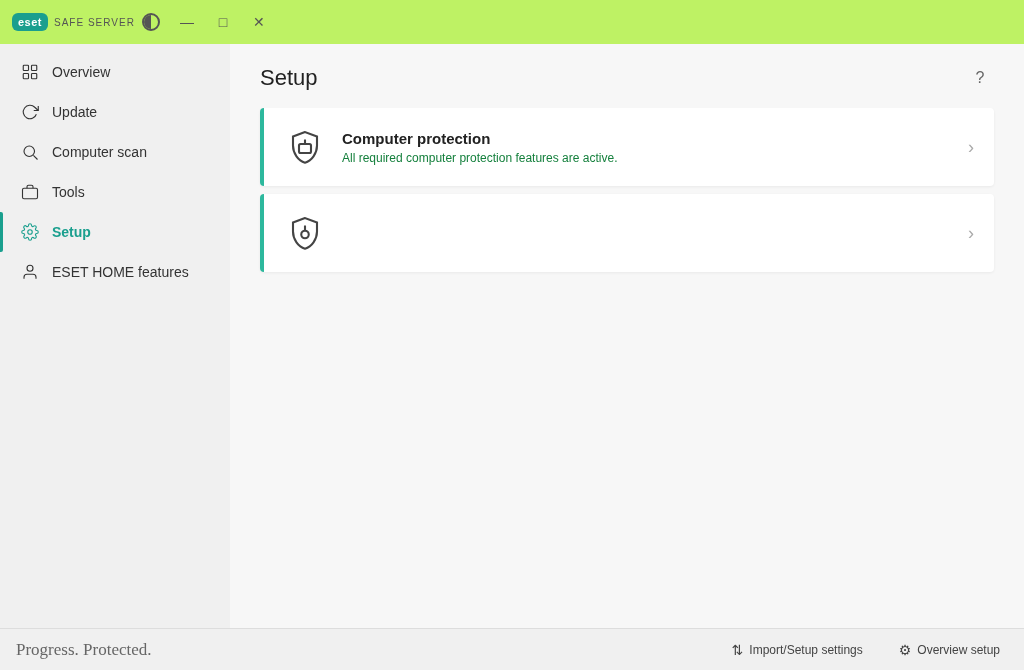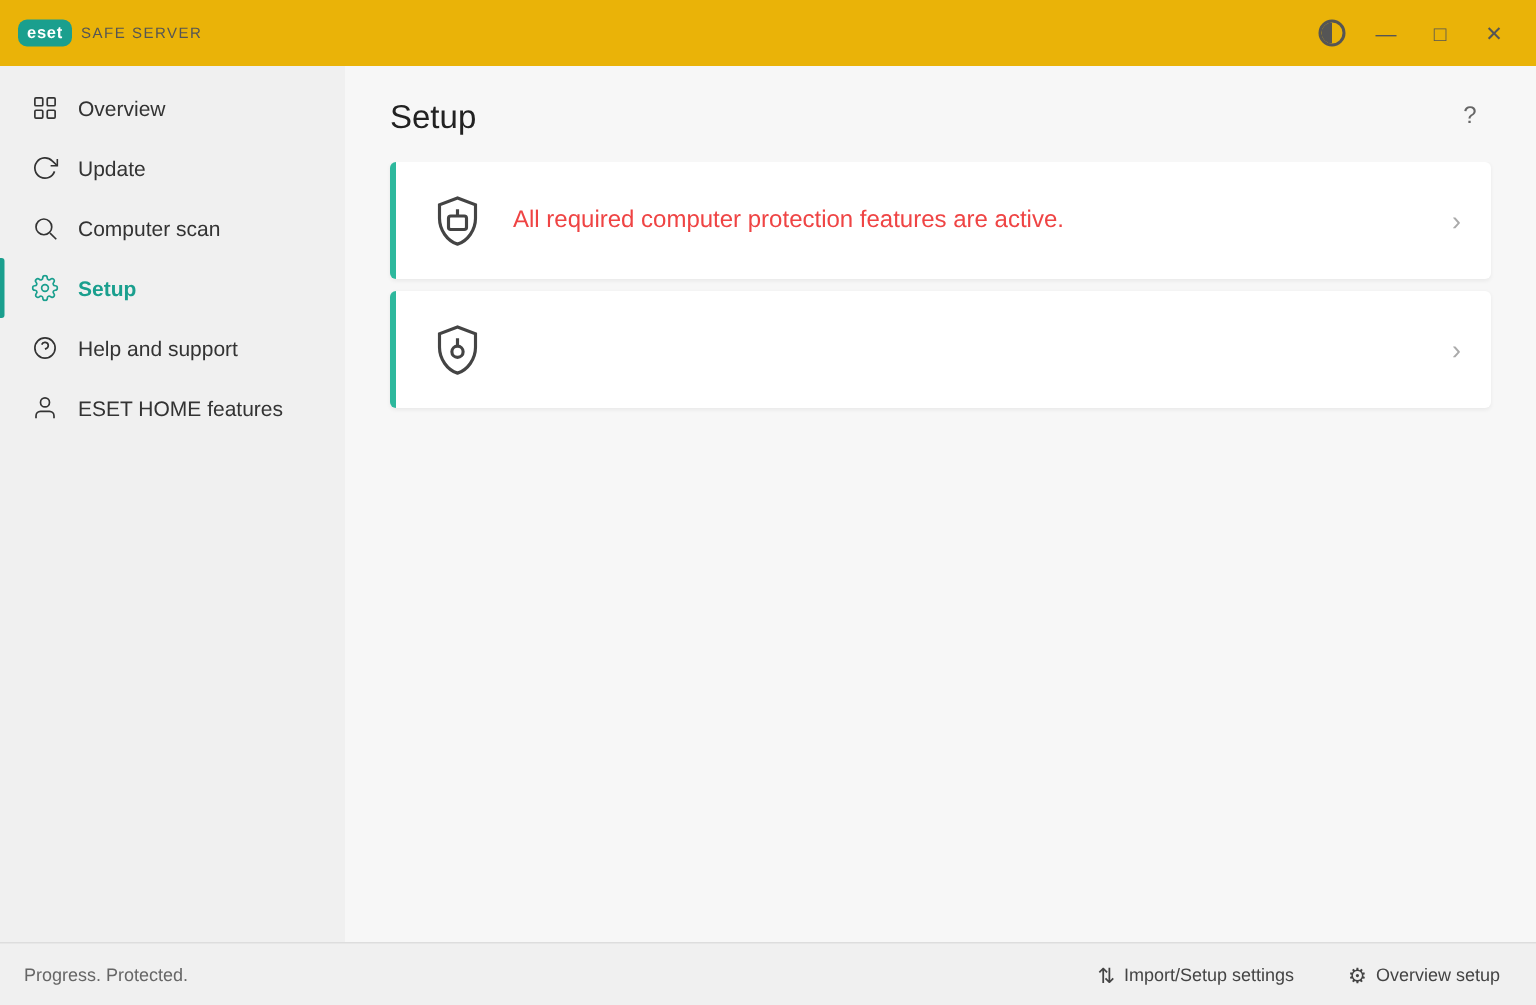--- a/index.html
+++ b/index.html
@@ -10,23 +10,23 @@
       height: 670px;
       overflow: hidden;
       display: flex;
       flex-direction: column;
     }
 
     
     .titlebar {
       display: flex;
       align-items: center;
-      justify-content: space-between;
+      justify-content: flex-start;
       padding: 8px 12px;
-      background: #eab308;
+      background: #bef264;
       height: 44px;
       flex-shrink: 0;
     }
     .titlebar-left {
       display: flex;
       align-items: center;
       gap: 8px;
     }
     .eset-logo {
       display: flex;
@@ -211,43 +211,44 @@
       stroke-width: 1.4;
     }
     .card-text { flex: 1; }
     .card-title {
       font-size: 15px;
       font-weight: 600;
       color: #222;
       margin-bottom: 4px;
     }
     .card-subtitle {
-      font-size: 16px;
-      color: #ef4444;
+      font-size: 12px;
+      color: #15803d;
     }
     .card-chevron {
       color: #aaa;
       font-size: 18px;
       margin-left: 10px;
     }
 
     
     .footer {
       height: 42px;
       background: #f0f0f0;
       display: flex;
       align-items: center;
       justify-content: space-between;
       padding: 0 16px;
       border-top: 1px solid #ddd;
       flex-shrink: 0;
     }
     .footer-status {
-      font-size: 12px;
+      font-size: 17px;
       color: #666;
+      font-family: Liberation Serif, serif;
     }
     .footer-actions {
       display: flex;
       align-items: center;
       gap: 20px;
     }
     .footer-action-btn {
       display: flex;
       align-items: center;
       gap: 6px;
@@ -318,41 +319,40 @@
     <div class="sidebar-item">
       <span class="sidebar-icon">
         <svg viewBox="0 0 24 24">
             <circle cx="11" cy="11" r="7"></circle>
             <line x1="16.5" y1="16.5" x2="22" y2="22"></line>
           </svg>
       </span>
       <span>Computer scan</span>
     </div>
 
+    <div class="sidebar-item">
+      <span class="sidebar-icon">
+        <svg viewBox="0 0 24 24">
+            <rect x="2" y="7" width="20" height="14" rx="2"></rect>
+            <path d="M16 7V5a2 2 0 0 0-2-2h-4a2 2 0 0 0-2 2v2"></path>
+          </svg>
+      </span>
+      <span>Tools</span>
+    </div>
 
     <div class="sidebar-item active">
       <span class="sidebar-icon">
         <svg viewBox="0 0 24 24">
             <circle cx="12" cy="12" r="3"></circle>
             <path d="M19.4 15a1.65 1.65 0 0 0 .33 1.82l.06.06a2 2 0 1 1-2.83 2.83l-.06-.06a1.65 1.65 0 0 0-1.82-.33 1.65 1.65 0 0 0-1 1.51V21a2 2 0 0 1-4 0v-.09A1.65 1.65 0 0 0 9 19.4a1.65 1.65 0 0 0-1.82.33l-.06.06a2 2 0 1 1-2.83-2.83l.06-.06A1.65 1.65 0 0 0 4.68 15a1.65 1.65 0 0 0-1.51-1H3a2 2 0 0 1 0-4h.09A1.65 1.65 0 0 0 4.6 9a1.65 1.65 0 0 0-.33-1.82l-.06-.06a2 2 0 1 1 2.83-2.83l.06.06A1.65 1.65 0 0 0 9 4.68a1.65 1.65 0 0 0 1-1.51V3a2 2 0 0 1 4 0v.09a1.65 1.65 0 0 0 1 1.51 1.65 1.65 0 0 0 1.82-.33l.06-.06a2 2 0 1 1 2.83 2.83l-.06.06A1.65 1.65 0 0 0 19.4 9a1.65 1.65 0 0 0 1.51 1H21a2 2 0 0 1 0 4h-.09a1.65 1.65 0 0 0-1.51 1z"></path>
           </svg>
       </span>
       <span>Setup</span>
     </div>
 
-    <div class="sidebar-item">
-      <span class="sidebar-icon">
-        <svg viewBox="0 0 24 24">
-            <circle cx="12" cy="12" r="9"></circle>
-            <path d="M9.09 9a3 3 0 0 1 5.83 1c0 2-3 3-3 3"></path>
-            <line x1="12" y1="17" x2="12.01" y2="17"></line>
-          </svg>
-      </span>
-      <span>Help and support</span>
-    </div>
 
     <div class="sidebar-item">
       <span class="sidebar-icon">
         <svg viewBox="0 0 24 24">
             <path d="M20 21v-2a4 4 0 0 0-4-4H8a4 4 0 0 0-4 4v2"></path>
             <circle cx="12" cy="7" r="4"></circle>
           </svg>
       </span>
       <span>ESET HOME features</span>
     </div>
@@ -369,20 +369,21 @@
 
       <div class="card">
         <div class="card-icon">
           <svg viewBox="0 0 24 24">
             <path d="M12 2L4 5v6c0 5.25 3.5 10.15 8 11.5C16.5 21.15 20 16.25 20 11V5L12 2z"></path>
             <rect x="8" y="10" width="8" height="6" rx="1"></rect>
             <line x1="12" y1="10" x2="12" y2="7"></line>
           </svg>
         </div>
         <div class="card-text">
+          <div class="card-title">Computer protection</div>
           <div class="card-subtitle">All required computer protection features are active.</div>
         </div>
         <span class="card-chevron">›</span>
       </div>
 
       <div class="card">
         <div class="card-icon">
           <svg viewBox="0 0 24 24">
             <path d="M12 2L4 5v6c0 5.25 3.5 10.15 8 11.5C16.5 21.15 20 16.25 20 11V5L12 2z"></path>
             <circle cx="12" cy="13" r="2.5"></circle>

